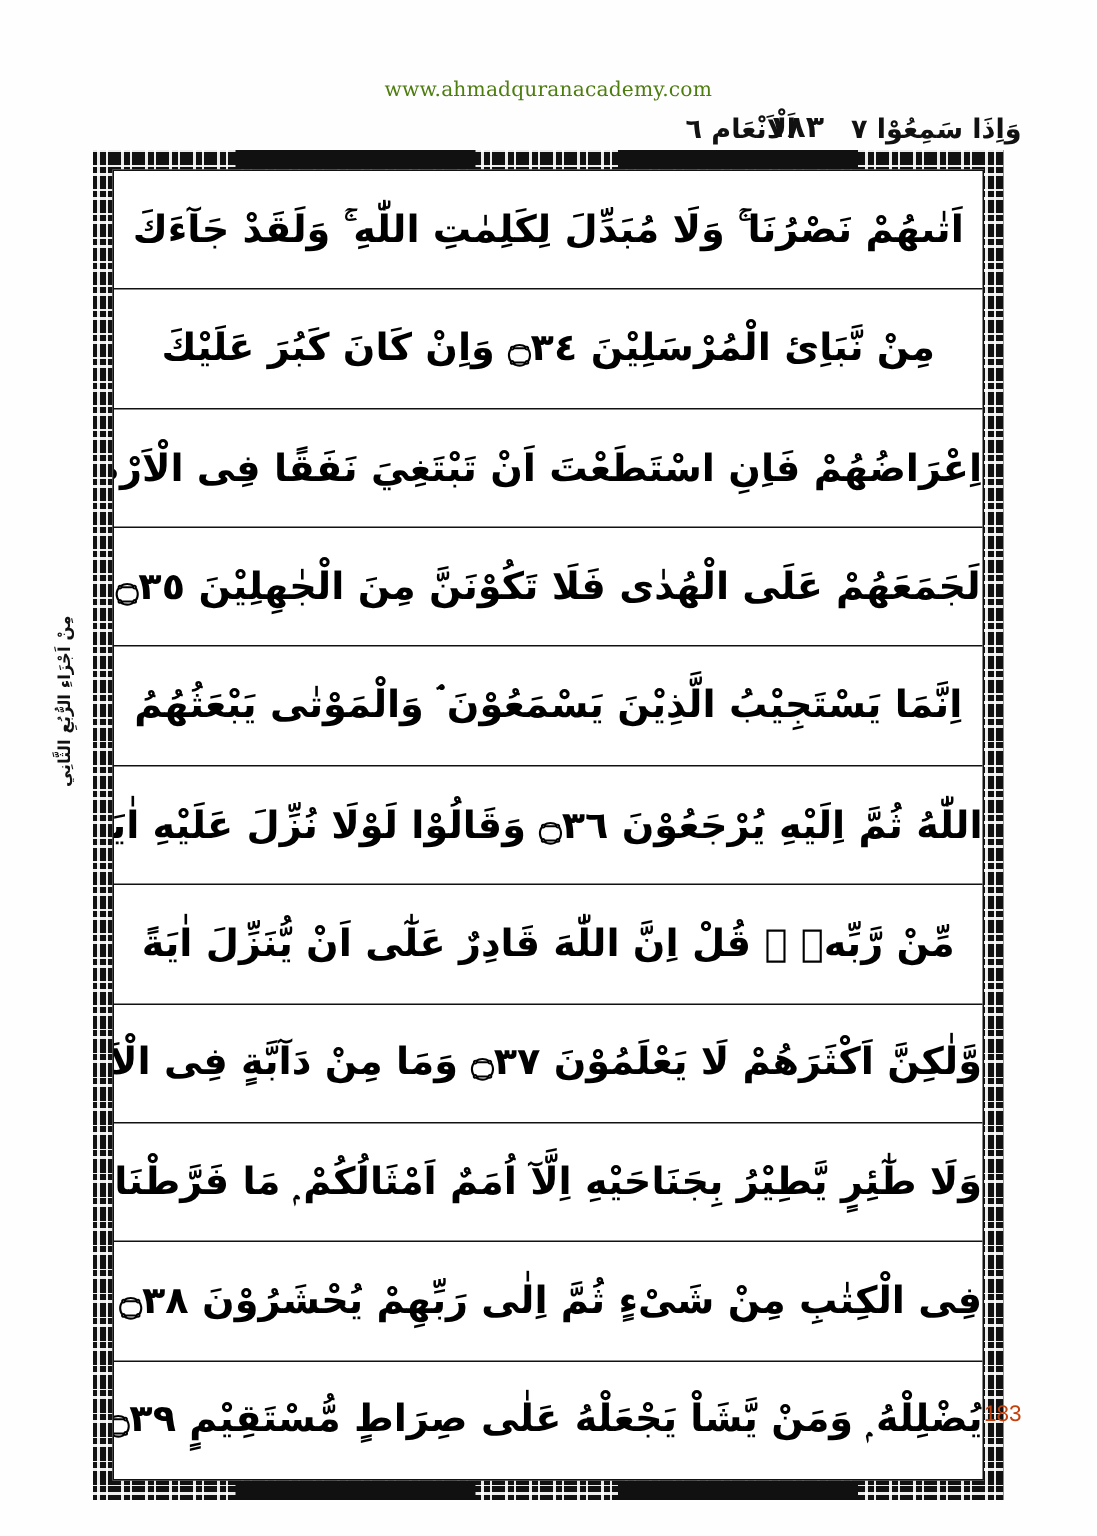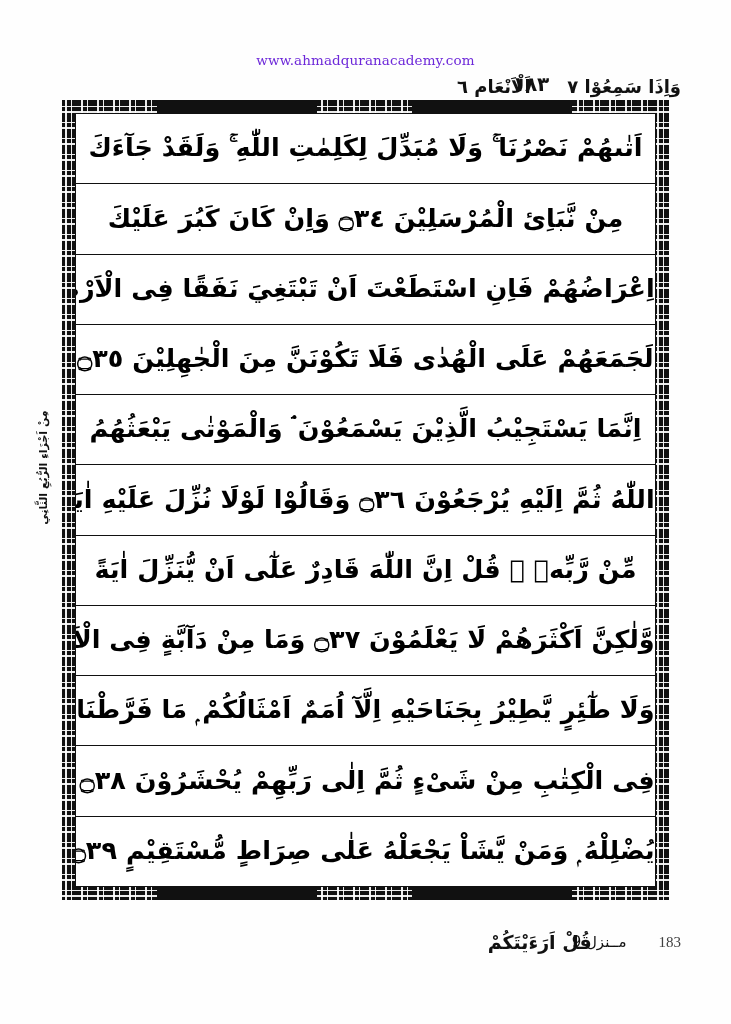--- a/index.html
+++ b/index.html
@@ -22,21 +22,21 @@
   }
 
   
   .site-url {
     position: absolute;
     top: 52px; left: 0; right: 0;
     text-align: center;
     font-family: "DejaVu Serif", "Liberation Serif", serif;
     font-size: 13.5px;
     letter-spacing: .1px;
-    color: #6d28d9;
+    color: #4d7c0f;
   }
 
   
   .header {
     position: absolute;
     top: 62px; left: 62px; right: 50px;
     height: 34px;
     display: flex;
     align-items: flex-end;
     justify-content: flex-end;
@@ -55,21 +55,21 @@
     font-size: 20px;
     font-weight: 700;
     letter-spacing: 1px;
     transform: translateX(-18px);
   }
 
   
   .frame {
     position: absolute;
     left: 62px;  top: 100px;
-    width: 607px; height: 800px;
+    width: 607px; height: 900px;
     background: #111111;
     padding: 13px;
   }
   
   .frame::before {
     content: "";
     position: absolute;
     inset: 0;
     background:
       repeating-linear-gradient(90deg,
@@ -183,23 +183,23 @@
     white-space: nowrap;
   }
   .footer .ftr-center {
     font-family: "DejaVu Sans", sans-serif;
     font-size: 15px;
     font-weight: 400;
     direction: rtl;
     transform: translateX(-20px);
   }
   .footer .ftr-right {
-    font-family: Liberation Serif, serif;
+    font-family: Liberation Sans, sans-serif;
     font-size: 15px;
-    color: #404040;
+    color: #c2410c;
     margin-left: 12px;
   }
 </style>
 </head>
 <body>
 
 <div class="page">
 
   <div class="site-url">www.ahmadquranacademy.com</div>
 

